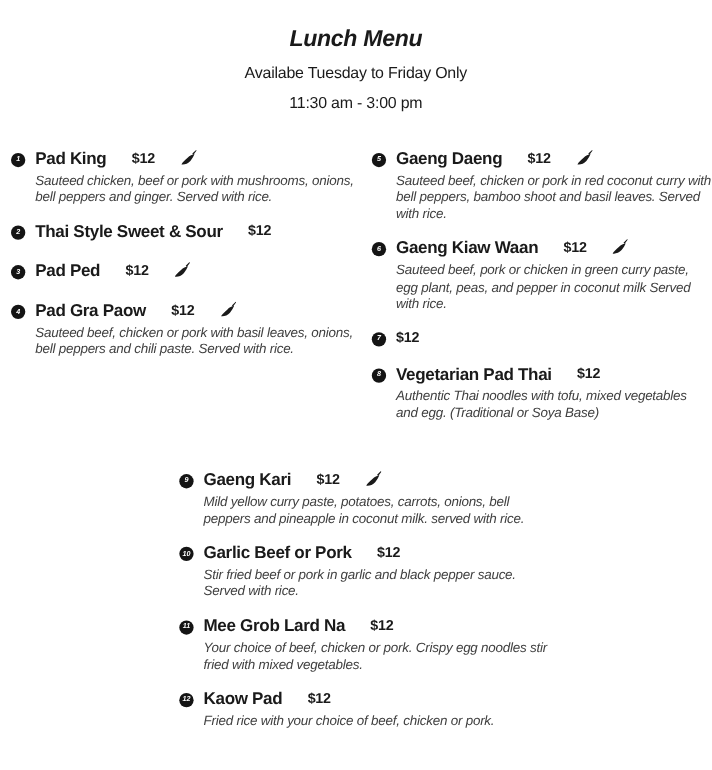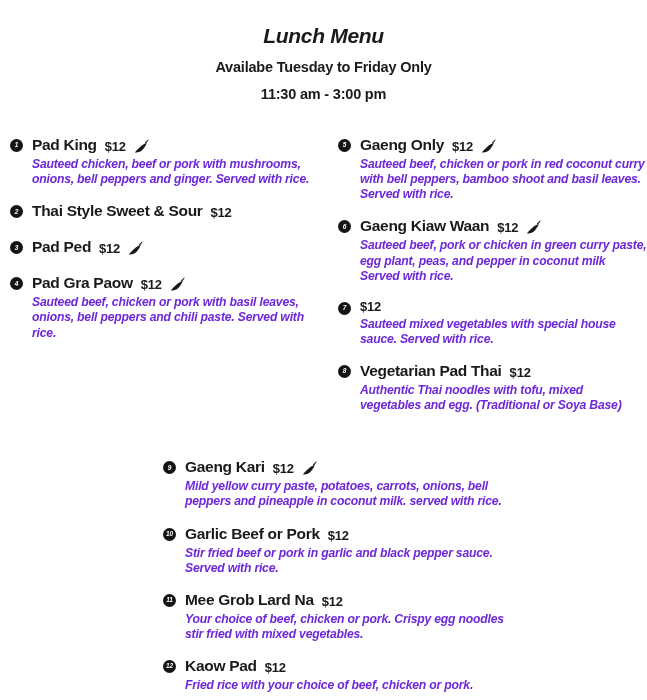--- a/index.html
+++ b/index.html
@@ -10,54 +10,54 @@
     color: #1a1a1a;
     font-family: "Liberation Sans", sans-serif;
   }
   
   .menu-header { text-align: center; padding-top: 24px; }
   .menu-title {
     margin: 0; font-size: 21px; font-weight: 700; font-style: italic;
     letter-spacing: -0.3px;
   }
   .menu-sub {
-    font-weight: 700; font-size: 14.5px; letter-spacing: -0.2px; margin-top: 11px; text-align: center;
+    font-weight: 400; font-size: 14.5px; letter-spacing: -0.2px; margin-top: 11px; text-align: center;
   }
   
   .columns { display: flex; margin-top: 34px; padding-left: 10px; }
   .col-left  { width: 328px; flex: none; }
   .col-right { flex: 1; }
   
   .bottom-col { margin-left: 163px; margin-top: 30px; width: 360px; }
   
   .item { display: flex; align-items: flex-start; margin-bottom: 15px; }
   .badge {
     flex: none; width: 13px; height: 13px; margin-top: 3px;
     border-radius: 50%; background: #141414; color: #ffffff;
     display: flex; align-items: center; justify-content: center;
   }
   .badge .num {
     font-size: 6.5px; font-weight: 700; font-style: italic; line-height: 1;
   }
   .item-body { margin-left: 9px; }
   .title-line {
-    margin: 0 0 3px 0; display: flex; align-items: flex-end; gap: 8px;
+    margin: 0 0 3px 0; display: flex; align-items: flex-start; gap: 23px;
     white-space: nowrap;
   }
   .item-name {
     font-size: 15.5px; font-weight: 700; letter-spacing: -0.3px;
   }
   .item-price {
     font-size: 13px; font-weight: 700; letter-spacing: -0.2px;
   }
   .chili { display: inline-flex; align-items: center; }
   .chili svg { width: 15px; height: 15px; display: block; }
   .item-desc {
-    margin: 0; font-size: 12.2px; font-weight: 700; font-style: italic;
-    letter-spacing: -0.2px; line-height: 1.24; max-width: 298px; color: #6d28d9;
+    margin: 0; font-size: 12.2px; font-weight: 400; font-style: italic;
+    letter-spacing: -0.2px; line-height: 1.24; max-width: 298px; color: #404040;
   }
   .bottom-col .item-desc { max-width: 320px; }
 </style>
 </head>
 <body>
 
 <div class="page">
 
   <header class="menu-header">
     <h1 class="menu-title">Lunch Menu</h1>
@@ -136,21 +136,21 @@
     </div>
   </article>
 </section>
     <section class="col-right">
   <article class="item">
     <span class="badge">
       <span class="num">5</span>
     </span>
     <div class="item-body">
       <h2 class="title-line">
-        <span class="item-name">Gaeng Only</span>
+        <span class="item-name">Gaeng Daeng</span>
         <span class="item-price">$12</span>
         <span class="chili">
           <svg viewBox="0 0 24 24" fill="#1a1a1a" xmlns="http://www.w3.org/2000/svg">
             <path d="M1.5 21.5 C 5 22.5, 11 20.5, 14.5 16.5 C 17.5 13, 19.5 9, 20.5 6.5 C 17.5 7, 13.5 9, 10.5 12 C 6.5 15.5, 3 19, 1.5 21.5 Z"></path>
             <path d="M19 7.5 L 23.3 1.6 C 23.7 1.0, 23.0 0.3, 22.5 0.8 L 17.3 5.8 Z"></path>
           </svg>
         </span>
       </h2>
       <p class="item-desc">Sauteed beef, chicken or pork in red coconut curry with bell peppers, bamboo shoot and basil leaves. Served with rice.</p>
     </div>
@@ -177,21 +177,20 @@
 
   <article class="item">
     <span class="badge">
       <span class="num">7</span>
     </span>
     <div class="item-body">
       <h2 class="title-line">
         <span class="item-price">$12</span>
 
       </h2>
-      <p class="item-desc">Sauteed mixed vegetables with special house sauce. Served with rice.</p>
     </div>
   </article>
 
   <article class="item">
     <span class="badge">
       <span class="num">8</span>
     </span>
     <div class="item-body">
       <h2 class="title-line">
         <span class="item-name">Vegetarian Pad Thai</span>

